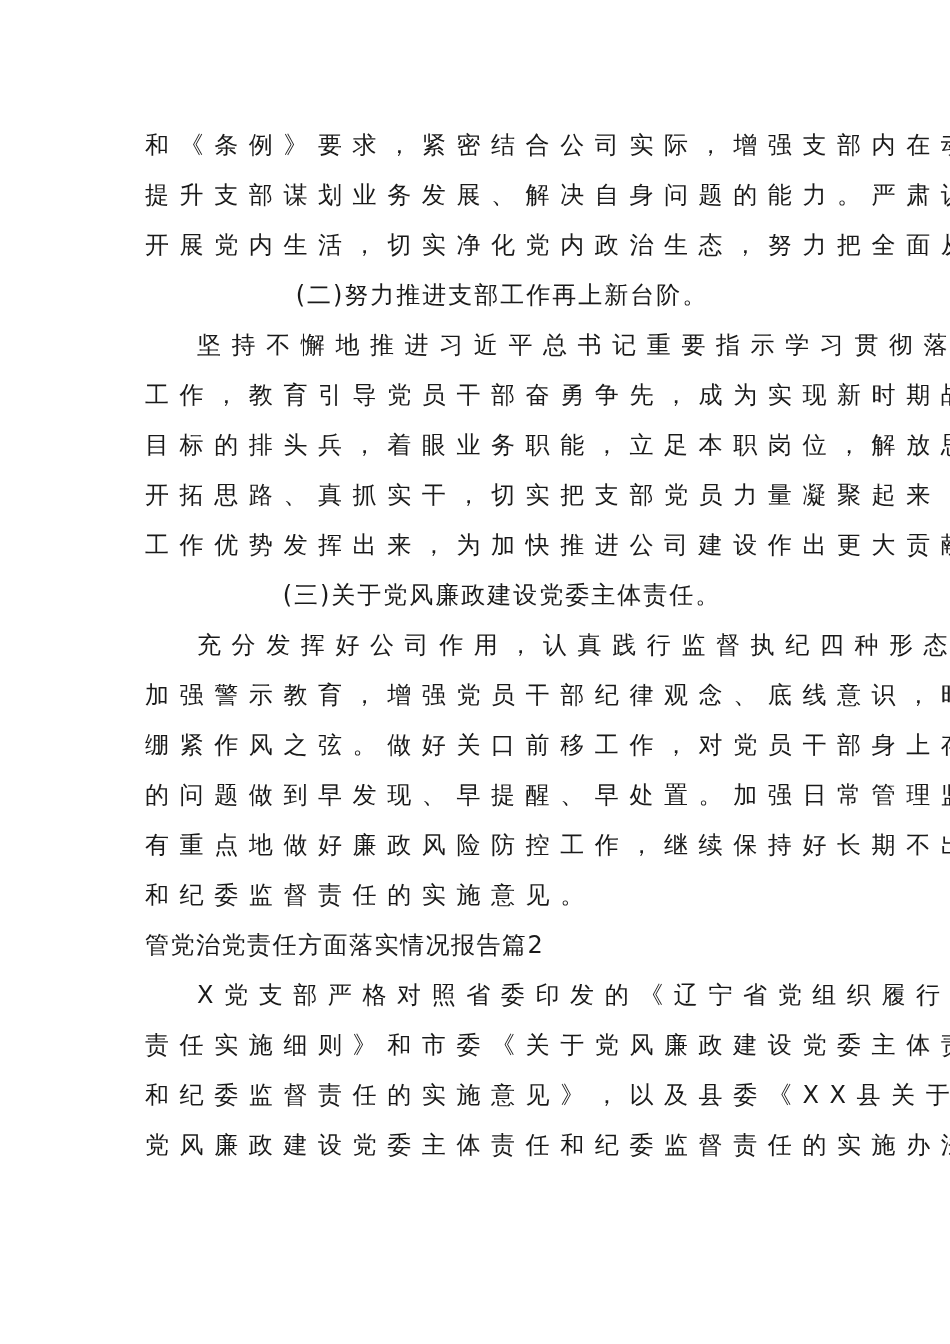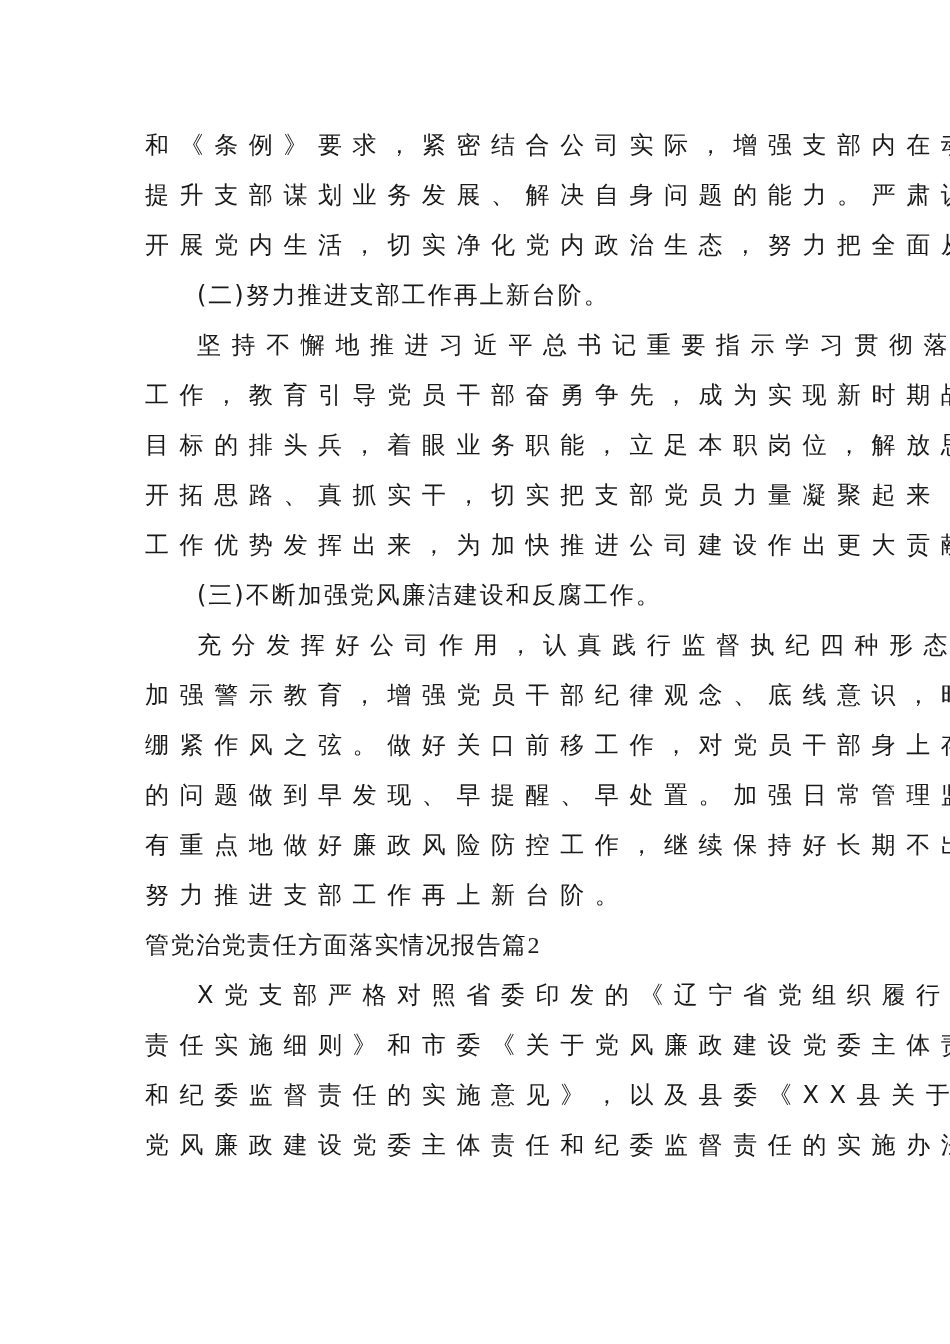--- a/index.html
+++ b/index.html
@@ -27,24 +27,24 @@
       font-size: 24px;
       white-space: nowrap;
       letter-spacing: 10.6px;
     }
     .indent {
       padding-left: 52px;
     }
     .heading-sub {
       padding-left: 52px;
       letter-spacing: 2px;
+      text-align: center;
     }
     .section-title {
       letter-spacing: 1.5px;
-      font-family: Liberation Serif, serif;
     }
   </style>
 </head>
 <body>
 
 <div class="page">
 
   <div>
     <div class="line">和《条例》要求，紧密结合公司实际，增强支部内在动力</div>
     <div class="line">提升支部谋划业务发展、解决自身问题的能力。严肃认真</div>
@@ -54,29 +54,29 @@
   <div class="line heading-sub">(二)努力推进支部工作再上新台阶。</div>
 
   <div>
     <div class="line indent">坚持不懈地推进习近平总书记重要指示学习贯彻落实</div>
     <div class="line">工作，教育引导党员干部奋勇争先，成为实现新时期战略</div>
     <div class="line">目标的排头兵，着眼业务职能，立足本职岗位，解放思想</div>
     <div class="line">开拓思路、真抓实干，切实把支部党员力量凝聚起来，把</div>
     <div class="line">工作优势发挥出来，为加快推进公司建设作出更大贡献。</div>
   </div>
 
-  <div class="line heading-sub">(三)不断加强党风廉洁建设和反腐工作。</div>
+  <div class="line heading-sub">(三)关于党风廉政建设党委主体责任。</div>
 
   <div>
     <div class="line indent">充分发挥好公司作用，认真践行监督执纪四种形态，</div>
     <div class="line">加强警示教育，增强党员干部纪律观念、底线意识，时刻</div>
     <div class="line">绷紧作风之弦。做好关口前移工作，对党员干部身上存在</div>
     <div class="line">的问题做到早发现、早提醒、早处置。加强日常管理监督</div>
     <div class="line">有重点地做好廉政风险防控工作，继续保持好长期不出现</div>
-    <div class="line">努力推进支部工作再上新台阶。</div>
+    <div class="line">和纪委监督责任的实施意见。</div>
   </div>
 
   <div class="line section-title">管党治党责任方面落实情况报告篇2</div>
 
   <div>
     <div class="line indent">X党支部严格对照省委印发的《辽宁省党组织履行主体</div>
     <div class="line">责任实施细则》和市委《关于党风廉政建设党委主体责任</div>
     <div class="line">和纪委监督责任的实施意见》，以及县委《XX县关于落实</div>
     <div class="line">党风廉政建设党委主体责任和纪委监督责任的实施办法</div>
   </div>

